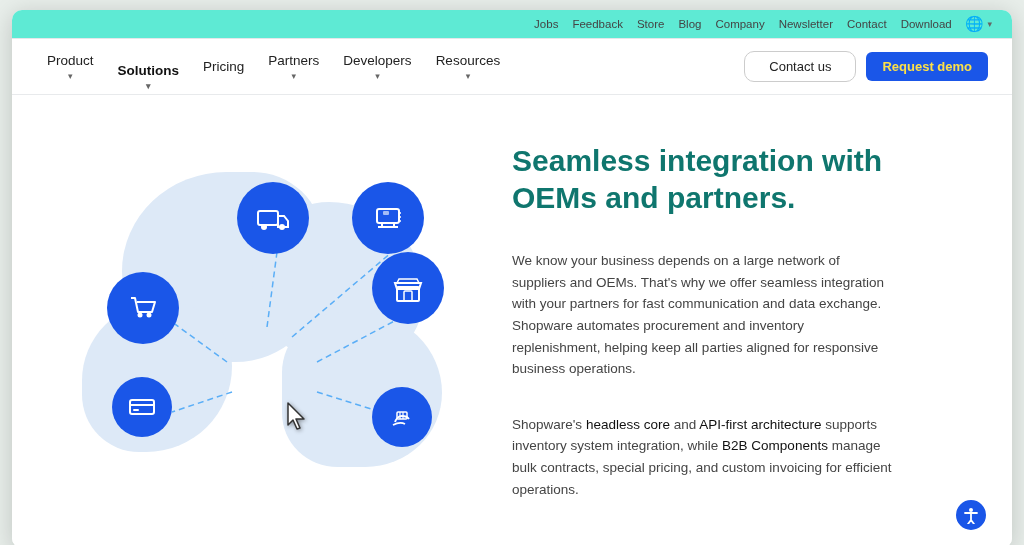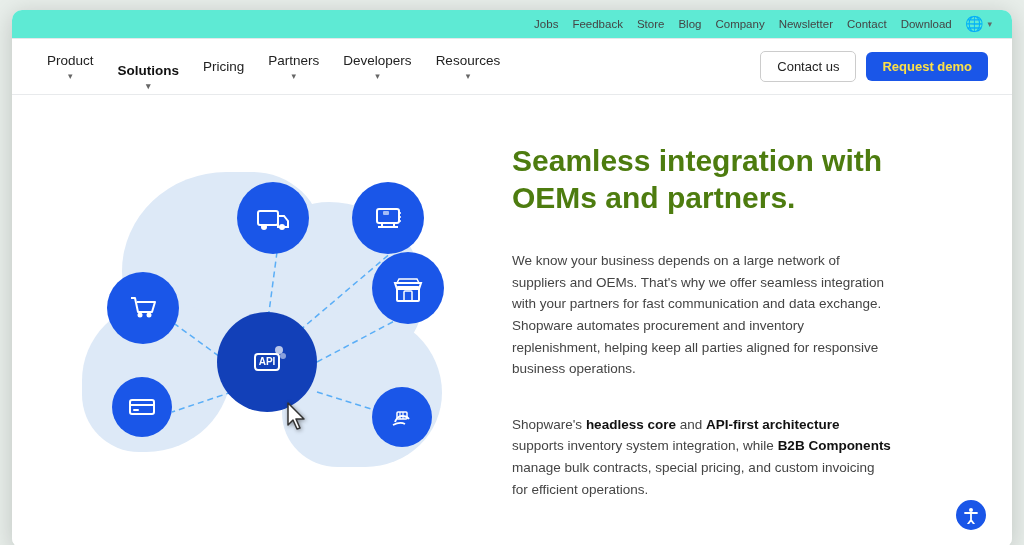--- a/index.html
+++ b/index.html
@@ -91,22 +91,22 @@
     .chevron { font-size: 9px; color: #666; }
     .nav-actions {
       display: flex;
       align-items: center;
       gap: 10px;
     }
     .btn-contact {
       border: 1.5px solid #ccc;
       background: #fff;
       color: #222;
-      padding: 7px 16px;
-      border-radius: 5px;
+      padding: 7px 24px;
+      border-radius: 10px;
       font-size: 13px;
       cursor: pointer;
       font-weight: 500;
     }
     .btn-demo {
       background: #1a56e8;
       color: #fde047;
       padding: 7px 16px;
       border-radius: 6px;
       font-size: 13px;
@@ -178,36 +178,36 @@
       z-index: 10;
     }
     
     .hero-content {
       flex: 1;
       max-width: 380px;
     }
     .hero-title {
       font-size: 30px;
       font-weight: 800;
-      color: #4d7c0f;
+      color: #0f766e;
       line-height: 1.22;
       margin-bottom: 34px;
     }
     .hero-desc {
       font-size: 13.5px;
       color: #444;
       line-height: 1.6;
       margin-bottom: 34px;
     }
     .hero-desc2 {
       font-size: 13.5px;
       color: #444;
       line-height: 1.6;
     }
-    .hero-desc2 strong { font-weight: 700; color: #111; }
+    .hero-desc2 strong { font-weight: 400; color: #111; }
     
     .a11y-btn {
       position: absolute;
       bottom: 16px;
       right: 24px;
       width: 34px;
       height: 34px;
       border-radius: 50%;
       background: #1a56e8;
       color: #fff;
@@ -293,28 +293,20 @@
 
           <line x1="255" y1="210" x2="340" y2="165" stroke="#5aaef7" stroke-width="1.5" stroke-dasharray="6,4"></line>
 
           <line x1="255" y1="240" x2="335" y2="265" stroke="#5aaef7" stroke-width="1.5" stroke-dasharray="6,4"></line>
 
           <line x1="165" y1="210" x2="110" y2="170" stroke="#5aaef7" stroke-width="1.5" stroke-dasharray="6,4"></line>
 
           <line x1="170" y1="240" x2="110" y2="260" stroke="#5aaef7" stroke-width="1.5" stroke-dasharray="6,4"></line>
         </svg>
 
-        <div class="icon-circle large ic-api">
-          <svg width="60" height="60" viewBox="0 0 60 60" fill="none">
-            <rect x="18" y="22" width="24" height="16" rx="3" fill="none" stroke="white" stroke-width="2"></rect>
-            <text x="30" y="33" text-anchor="middle" fill="white" font-size="10" font-weight="bold">API</text>
-            <circle cx="42" cy="18" r="4" fill="white" opacity="0.7"></circle>
-            <circle cx="46" cy="24" r="3" fill="white" opacity="0.5"></circle>
-          </svg>
-        </div>
 
         <div class="icon-circle medium ic-truck">
           <svg width="38" height="38" viewBox="0 0 38 38" fill="none">
             <rect x="4" y="12" width="20" height="14" rx="2" fill="none" stroke="white" stroke-width="2"></rect>
             <path d="M24 17h6l4 5v6h-10V17z" fill="none" stroke="white" stroke-width="2"></path>
             <circle cx="10" cy="28" r="3" fill="white"></circle>
             <circle cx="28" cy="28" r="3" fill="white"></circle>
           </svg>
         </div>
 

